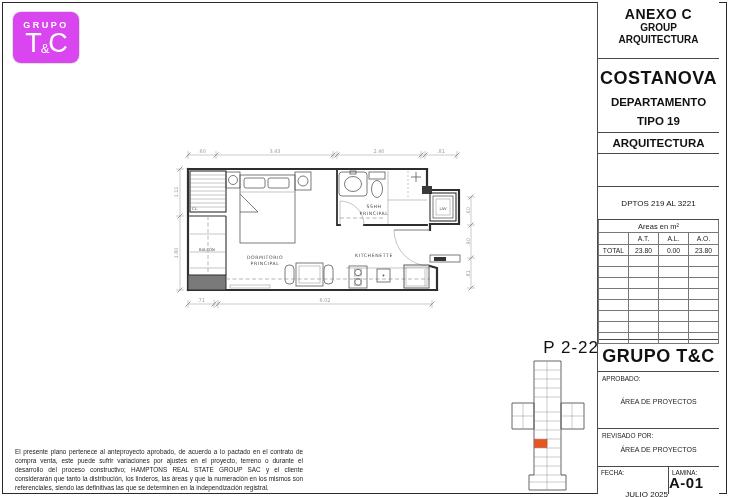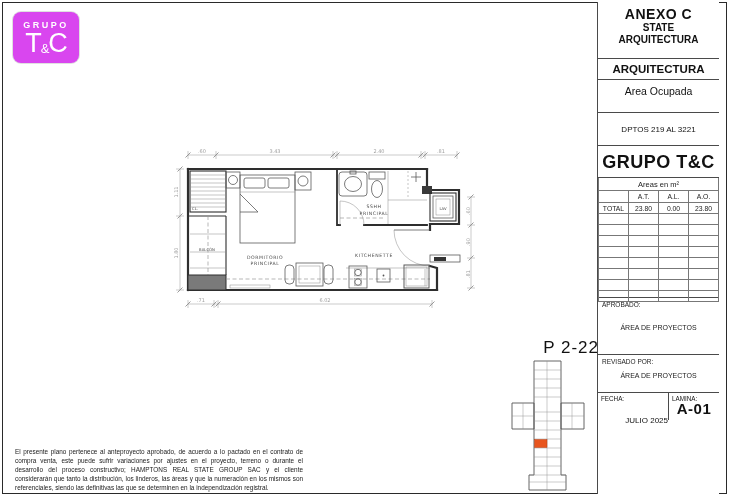--- a/index.html
+++ b/index.html
@@ -40,21 +40,21 @@
   .sb-revisado{height:38px;}
   .sb-sign .lbl{position:absolute;left:4px;top:3px;font-size:6.5px;color:#222;}
   .sb-sign .who{position:absolute;left:0;width:100%;text-align:center;font-size:7px;color:#222;}
   .sb-aprobado .who{top:26px;}
   .sb-revisado .who{top:17px;}
   .sb-bottom{height:27px;display:flex;border-bottom:none;text-align:left;}
   .cell-fecha{flex:1.4;border-right:1px solid #4a4a4a;position:relative;}
   .cell-lamina{flex:1;position:relative;}
   .sb-bottom .lbl{position:absolute;left:3px;top:2px;font-size:6.3px;}
   .cell-fecha .val{position:absolute;left:0;top:23px;width:100%;text-align:right;font-size:8px;font-weight:normal;}
-  .cell-lamina .val{position:absolute;left:0;top:7px;width:100%;text-align:center;font-size:15px;font-weight:bold;letter-spacing:.5px;}
+  .cell-lamina .val{position:absolute;left:0;top:7px;width:100%;font-size:15px;font-weight:bold;letter-spacing:.5px;}
 
   
   .keyplan-title{position:absolute;left:493px;top:338px;width:106px;text-align:right;font-size:17px;color:#111;letter-spacing:1px;}
   .keyplan{position:absolute;left:498px;top:358px;}
 
   
   .disclaimer{position:absolute;left:15px;top:447px;width:288px;font-size:6.4px;line-height:1.42;text-align:justify;color:#222;}
 
   
   .plan{position:absolute;left:168px;top:138px;}
@@ -223,29 +223,32 @@
     <path d="M14,58 H36 M25,45 V71 M63,58 H86 M74,45 V71"></path>
   </g>
   <rect x="36.5" y="81.5" width="12.5" height="8" fill="#e8551e" stroke="#b33c12" stroke-width="0.5"></rect>
 </svg>
 
 <div class="disclaimer">El presente plano pertenece al anteproyecto aprobado, de acuerdo a lo pactado en el contrato de compra venta, este puede sufrir variaciones por ajustes en el proyecto, terreno o durante el desarrollo del proceso constructivo; HAMPTONS REAL STATE GROUP SAC  y el cliente considerarán que tanto la distribución, los linderos, las áreas y que la numeración en los mismos son referenciales, siendo las definitivas las que se determinen en la independización registral.</div>
 
 <div class="sidebar">
   <div class="sb sb-anexo">
     <div class="t1">ANEXO C</div>
-    <div class="t2">STATE</div>
+    <div class="t2">GROUP</div>
     <div class="t2">ARQUITECTURA</div>
+  </div>
+  <div class="sb sb-project">
+    <div class="p1">COSTANOVA</div>
+    <div class="p2">DEPARTAMENTO</div>
+    <div class="p3">TIPO 19</div>
   </div>
   <div class="sb sb-disc">ARQUITECTURA</div>
   <div class="sb sb-area">
-    <div>Area Ocupada</div>
   </div>
   <div class="sb sb-dptos">DPTOS 219 AL 3221</div>
-  <div class="sb sb-company">GRUPO T&amp;C</div>
   <div class="sb sb-table">
     <table class="areas">
       <tbody>
           <tr class="t-title">
             <td colspan="4">Areas en m²</td>
           </tr>
       <tr class="t-head">
         <td></td>
         <td>A.T.</td>
         <td>A.L.</td>
@@ -301,20 +304,21 @@
           </tr>
       <tr>
             <td></td>
             <td></td>
             <td></td>
             <td></td>
           </tr>
     </tbody>
       </table>
   </div>
+  <div class="sb sb-company">GRUPO T&amp;C</div>
   <div class="sb sb-sign sb-aprobado">
     <div class="lbl">APROBADO:</div>
     <div class="who">ÁREA DE PROYECTOS</div>
   </div>
   <div class="sb sb-sign sb-revisado">
     <div class="lbl">REVISADO POR:</div>
     <div class="who">ÁREA DE PROYECTOS</div>
   </div>
   <div class="sb sb-bottom">
     <div class="cell-fecha">

